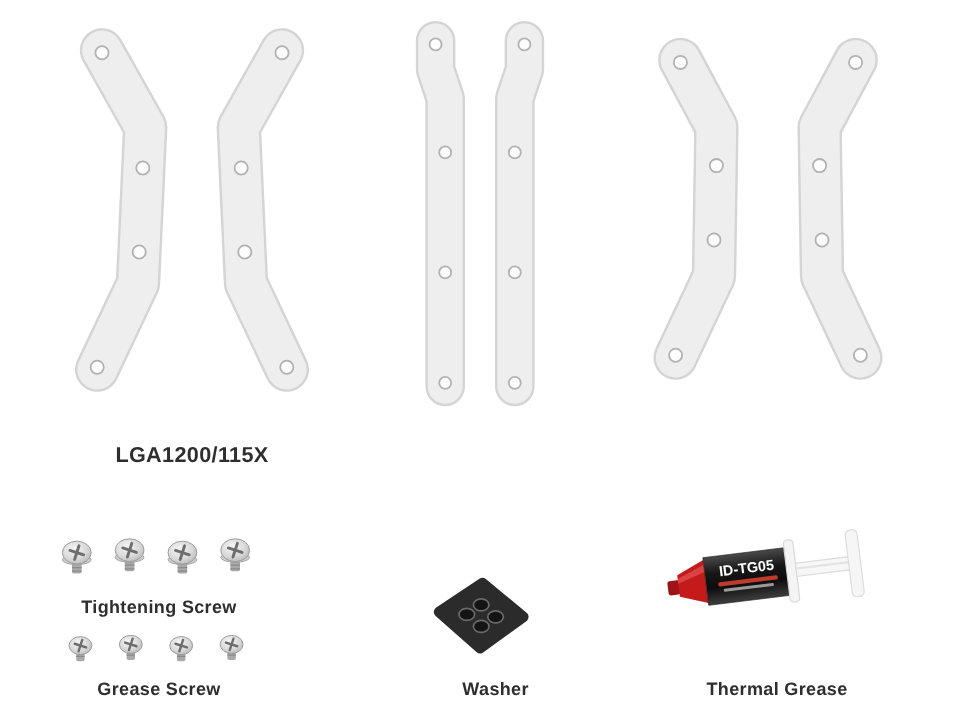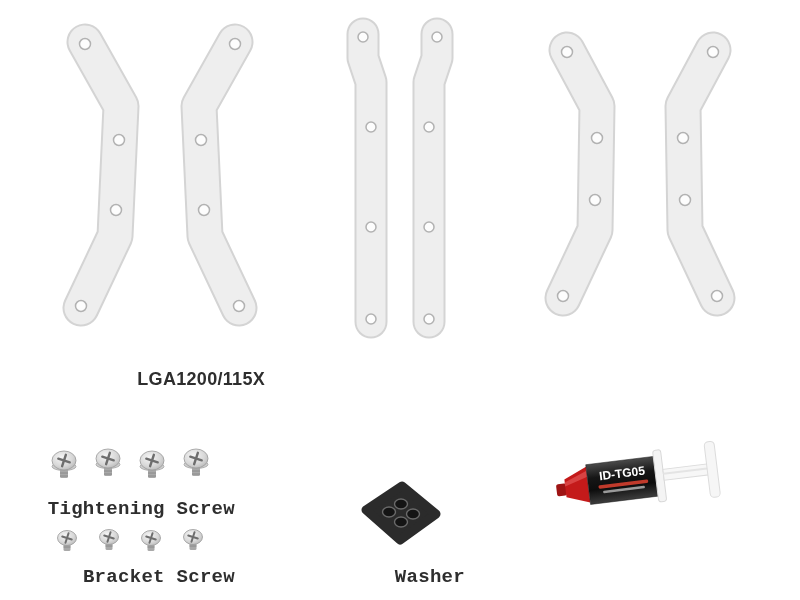--- a/index.html
+++ b/index.html
@@ -1,21 +1,21 @@
 <!DOCTYPE html>
 <html><head>
 <meta charset="utf-8">
 <style>
   * { margin:0; padding:0; box-sizing:border-box; }
   html,body { width:800px; height:600px; background:#ffffff; font-family:"Liberation Sans", sans-serif; }
   .stage { position:relative; width:800px; height:600px; background:#ffffff; overflow:hidden; }
   .abs { position:absolute; }
-  .part-label { position:absolute; color:#2e2e2e; font-weight:700; text-align:right; letter-spacing:0.3px; }
+  .part-label { position:absolute; color:#2e2e2e; font-weight:700; text-align:center; letter-spacing:0.3px; }
   .socket-label { font-size:18px; }
-  .acc-label { font-size:19px;font-family:Liberation Mono, monospace; }
+  .acc-label { font-size:15px; }
 </style>
 </head>
 <body>
 
 <div class="stage">
 
   <svg width="0" height="0" style="position:absolute" aria-hidden="true">
     <defs>
       <radialGradient id="headGrad" cx="40%" cy="35%" r="75%">
         <stop offset="0%" stop-color="#f6f6f6"></stop>
@@ -116,42 +116,43 @@
     <use href="#screw-big" x="132" y="0" width="40" height="34"></use>
   </svg>
   <div class="part-label acc-label" style="left:30px; top:498px; width:205px">Tightening Screw</div>
 
   <svg class="abs" style="left:52px; top:528px" width="156" height="28" viewBox="0 0 156 28">
     <use href="#screw-small" x="0" y="1" width="30" height="26"></use>
     <use href="#screw-small" x="42" y="0" width="30" height="26"></use>
     <use href="#screw-small" x="84" y="1" width="30" height="26"></use>
     <use href="#screw-small" x="126" y="0" width="30" height="26"></use>
   </svg>
-  <div class="part-label acc-label" style="left:30px; top:566px; width:205px">Bracket Screw</div>
+  <div class="part-label acc-label" style="left:30px; top:566px; width:205px">Grease Screw</div>
 
   <svg class="abs" style="left:352px; top:474px" width="95" height="85" viewBox="0 0 95 85">
     <polygon points="14,36 50,12 84,40 48,66" fill="#2b2b2b" stroke="#2b2b2b" stroke-width="9" stroke-linejoin="round"></polygon>
     <g fill="#141414" stroke="#6a6a6a" stroke-width="1.4">
       <ellipse cx="37" cy="38" rx="6.5" ry="5"></ellipse>
       <ellipse cx="49" cy="30" rx="6.5" ry="5"></ellipse>
       <ellipse cx="49" cy="48" rx="6.5" ry="5"></ellipse>
       <ellipse cx="61" cy="40" rx="6.5" ry="5"></ellipse>
     </g>
   </svg>
-  <div class="part-label acc-label" style="left:335px; top:566px; width:130px">Washer</div>
+  <div class="part-label acc-label" style="left:348px; top:566px; width:130px">Washer</div>
 
   <svg class="abs" style="left:552px; top:430px" width="180" height="100" viewBox="0 0 180 100">
     <g transform="rotate(-7 90 50)">
       <rect x="4" y="44" width="10" height="12" rx="2" fill="#9e1414"></rect>
       <polygon points="13,40 36,30 36,66 13,58" fill="#c41a1a"></polygon>
       <polygon points="13,43 36,34 36,40 13,47" fill="#e05252" opacity="0.75"></polygon>
       <rect x="36" y="28" width="70" height="40" fill="url(#barrelGrad)" stroke="#1a1a1a" stroke-width="0.5"></rect>
       <text x="71" y="45" font-size="12" font-weight="bold" fill="#ffffff" text-anchor="middle">ID-TG05</text>
       <rect x="46" y="50" width="50" height="3.5" rx="1.5" fill="#c03a2b"></rect>
       <rect x="50" y="56" width="42" height="2.5" rx="1" fill="#9a9a9a"></rect>
       <rect x="104" y="22" width="8" height="52" rx="3" fill="#f4f4f4" stroke="#d8d8d8"></rect>
       <rect x="112" y="42" width="46" height="11" fill="#f7f7f7" stroke="#dcdcdc"></rect>
       <rect x="112" y="45.5" width="46" height="2" fill="#e4e4e4"></rect>
       <rect x="156" y="20" width="10" height="56" rx="4" fill="#f6f6f6" stroke="#dcdcdc"></rect>
     </g>
   </svg>
+  <div class="part-label acc-label" style="left:565px; top:566px; width:165px">Thermal Grease</div>
 
 </div>
 
 </body></html>

